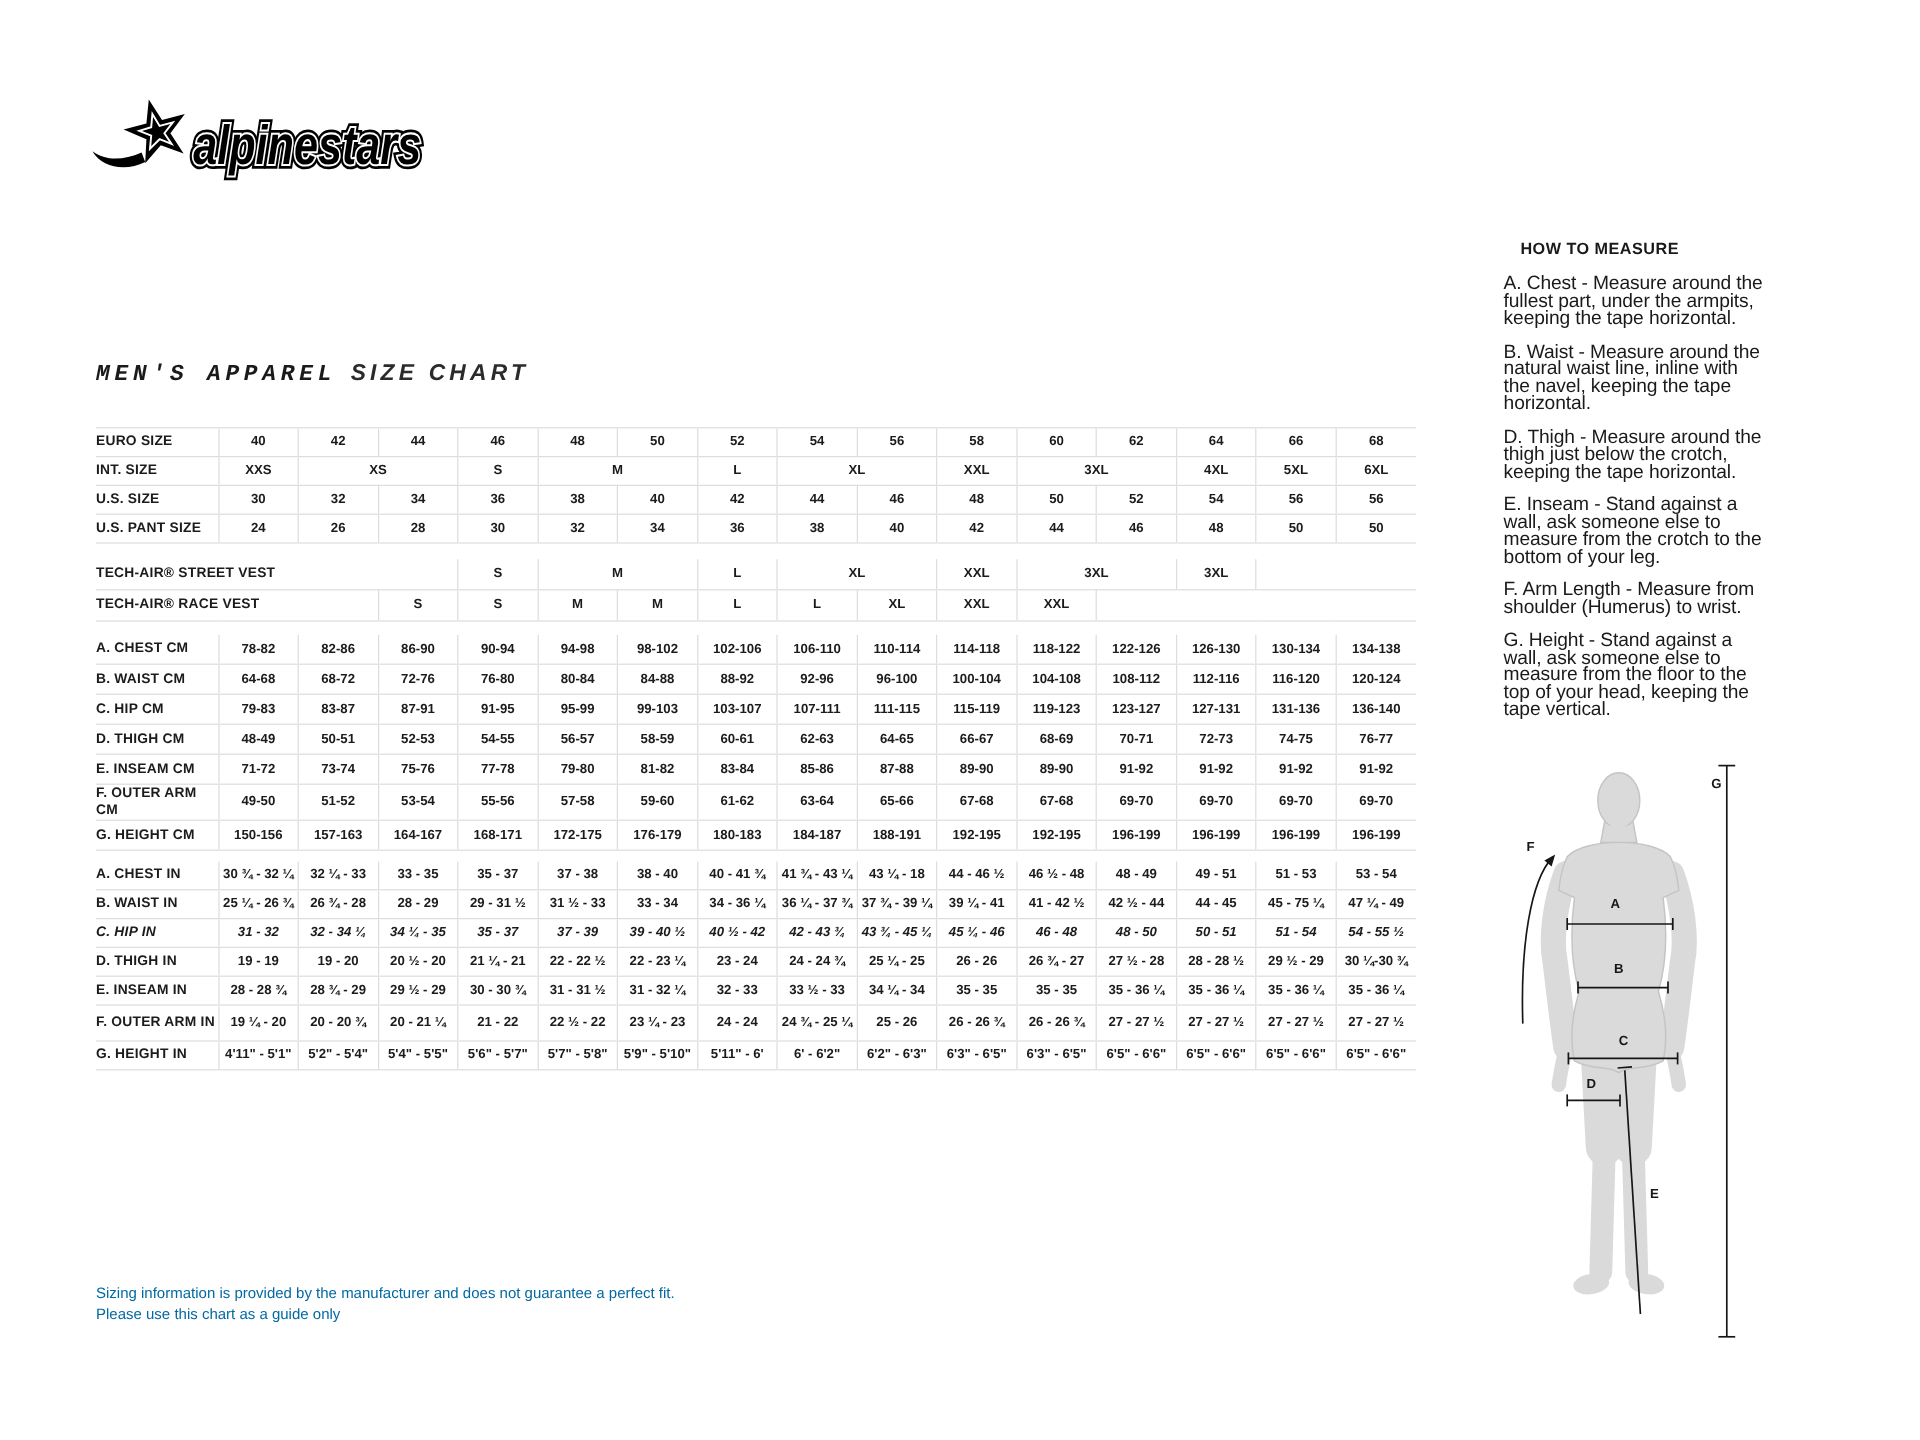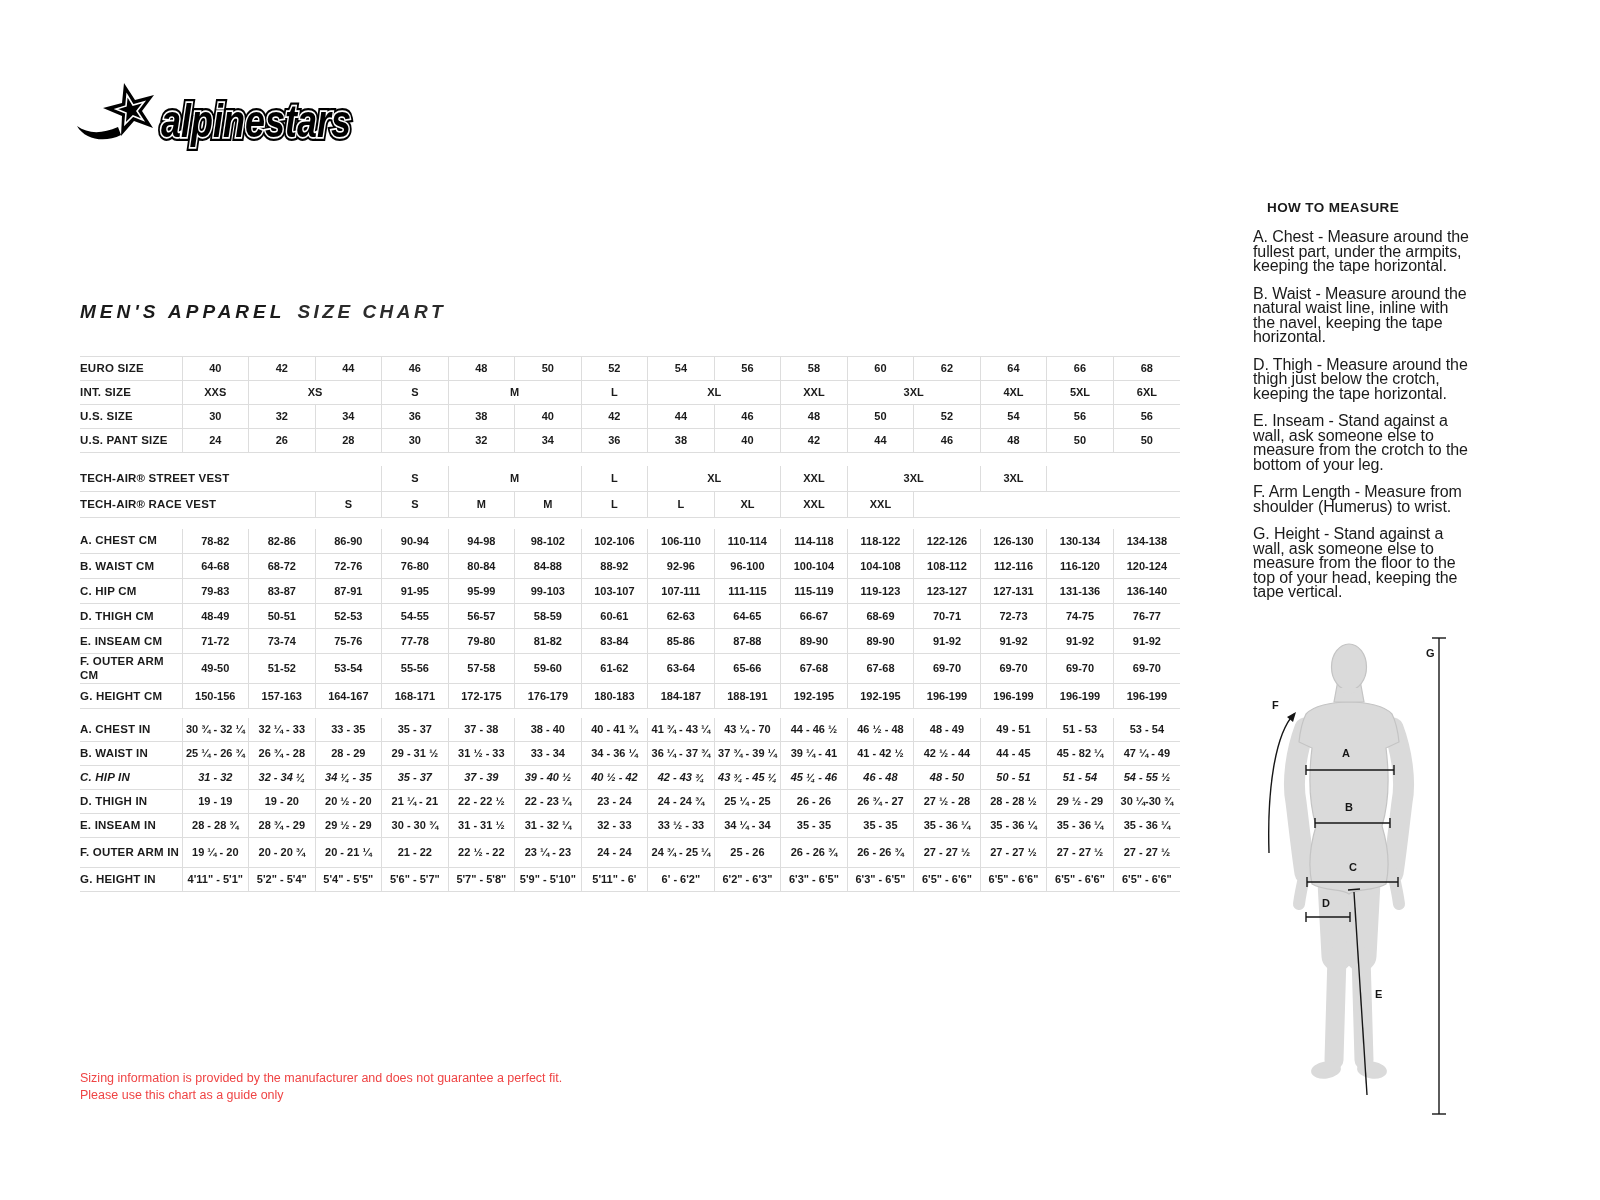--- a/index.html
+++ b/index.html
@@ -1,34 +1,34 @@
 <!DOCTYPE html>
 <html><head>
 <meta charset="utf-8">
 <style>
   html,body{margin:0;padding:0;background:#fff;}
   .page{position:relative;width:1600px;height:1200px;background:#ffffff;overflow:hidden;
         font-family:"Liberation Sans",sans-serif;color:#1a1a1a;}
   .logo{position:absolute;left:73px;top:80px;}
   .title{position:absolute;left:80px;top:301px;font-style:italic;font-size:19px;white-space:nowrap;}
-  .title .main{font-weight:bold;letter-spacing:4px;}
+  .title .main{font-weight:bold;letter-spacing:4px;font-family:Liberation Mono, monospace;}
   .title .sub{font-weight:700;letter-spacing:3.5px;color:#2b2b2b;margin-left:12px;}
   table.size{position:absolute;left:80px;top:356px;width:1100px;border-collapse:collapse;table-layout:fixed;}
   table.size td{padding:0;font-size:11px;font-weight:bold;text-align:center;vertical-align:middle;line-height:1.1;color:#1b1b1b;}
   table.size td.lbl{text-align:left;white-space:nowrap;font-size:11.5px;letter-spacing:0.2px;overflow:visible;}
   table.size td.lbl.wrap{white-space:normal;line-height:1.15;}
   table.size tr.row td{border-bottom:1px solid #dddddd;}
   table.size tr.first td{border-top:1px solid #dddddd;}
   table.size td.v{border-left:1px solid #dddddd;}
   table.size tr.spacer td{border:none;}
   .howto{position:absolute;left:1253px;top:200px;width:218px;}
   .howto h3{margin:0 0 15px 0;font-size:13.5px;letter-spacing:0.4px;font-weight:bold;padding-left:14px;}
   .howto p{margin:0 0 13px 0;font-size:16px;line-height:14.5px;letter-spacing:-0.1px;}
   .diagram{position:absolute;left:1242px;top:630px;}
-  .footer{position:absolute;left:80px;top:1070px;font-size:12.5px;line-height:16.5px;color:#ef4444;}
+  .footer{position:absolute;left:80px;top:1070px;font-size:12.5px;line-height:16.5px;color:#0369a1;}
 </style>
 </head>
 <body>
 
 <div class="page">
 
   <svg class="logo" width="290" height="92" viewBox="0 0 290 92">
     <g>
       <polygon fill="#000" points="51,3 62,20 81,15 69,31 80,48 61,41 48,56 49,36 30,28 49,23"></polygon>
       <path fill="#000" d="M48,55 C32,63 12,60 4,46 C15,54 29,54 45,47 Z"></path>
@@ -283,21 +283,21 @@
         <tr class="row" style="height: 24px;">
           <td class="lbl">A. CHEST IN</td>
           <td class="v">30 ¾ - 32 ¼</td>
           <td class="v">32 ¼ - 33</td>
           <td class="v">33 - 35</td>
           <td class="v">35 - 37</td>
           <td class="v">37 - 38</td>
           <td class="v">38 - 40</td>
           <td class="v">40 - 41 ¾</td>
           <td class="v">41 ¾ - 43 ¼</td>
-          <td class="v">43 ¼ - 70</td>
+          <td class="v">43 ¼ - 18</td>
           <td class="v">44 - 46 ½</td>
           <td class="v">46 ½ - 48</td>
           <td class="v">48 - 49</td>
           <td class="v">49 - 51</td>
           <td class="v">51 - 53</td>
           <td class="v">53 - 54</td>
         </tr>
         <tr class="row" style="height: 24px;">
           <td class="lbl">B. WAIST IN</td>
           <td class="v">25 ¼ - 26 ¾</td>
@@ -306,21 +306,21 @@
           <td class="v">29 - 31 ½</td>
           <td class="v">31 ½ - 33</td>
           <td class="v">33 - 34</td>
           <td class="v">34 - 36 ¼</td>
           <td class="v">36 ¼ - 37 ¾</td>
           <td class="v">37 ¾ - 39 ¼</td>
           <td class="v">39 ¼ - 41</td>
           <td class="v">41 - 42 ½</td>
           <td class="v">42 ½ - 44</td>
           <td class="v">44 - 45</td>
-          <td class="v">45 - 82 ¼</td>
+          <td class="v">45 - 75 ¼</td>
           <td class="v">47 ¼ - 49</td>
         </tr>
         <tr class="row" style="height: 24px; font-style: italic;">
           <td class="lbl">C. HIP IN</td>
           <td class="v">31 - 32</td>
           <td class="v">32 - 34 ¼</td>
           <td class="v">34 ¼ - 35</td>
           <td class="v">35 - 37</td>
           <td class="v">37 - 39</td>
           <td class="v">39 - 40 ½</td>

